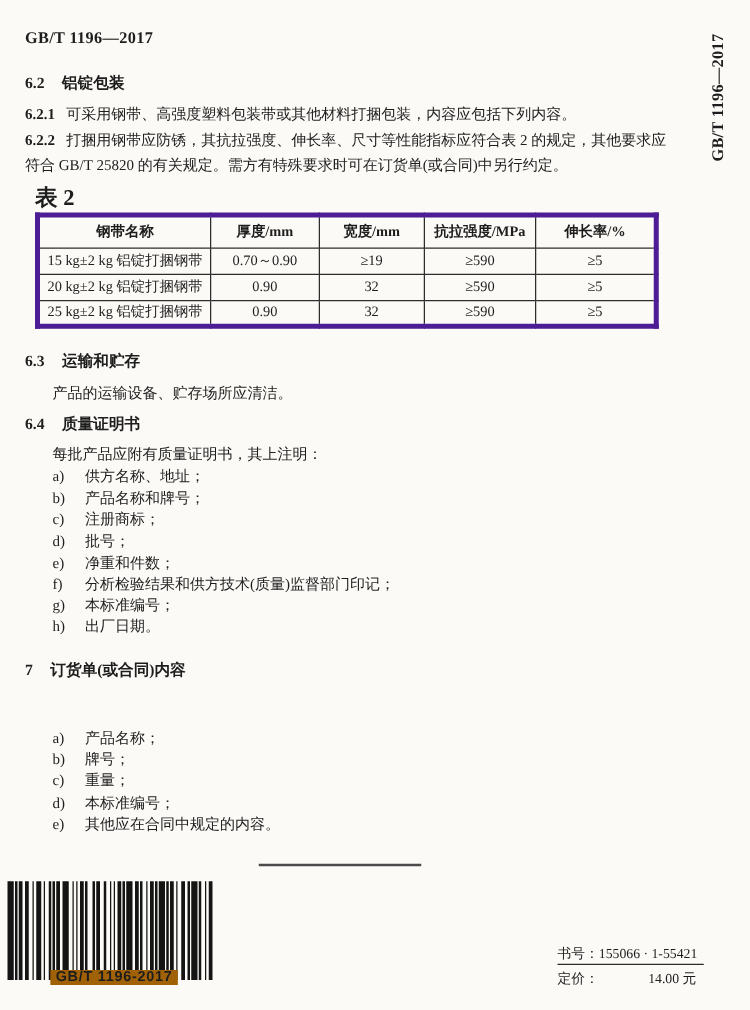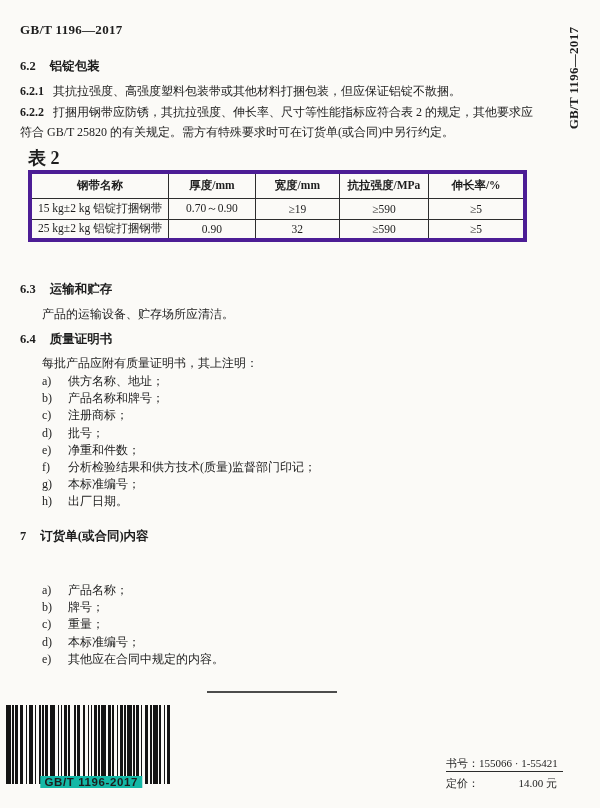--- a/index.html
+++ b/index.html
@@ -32,21 +32,21 @@
   .indent { left:42px; width:500px; }
   .list { left:42px; width:500px; }
   .li { display:flex; height:17.2px; line-height:17.2px; }
   .li .marker { width:26px; flex:0 0 26px; }
   .sep-line { left:207px; top:691px; width:130px; height:2px; background:#4c4c4c; }
   .barcode { left:6px; top:705px; width:164px; height:79px; }
   .bars { display:flex; width:100%; height:100%; align-items:stretch; }
   .bars div { height:100%; }
   .barcode-label {
     position:absolute; left:52%; bottom:-4px; transform:translateX(-50%);
-    background:#14b8a6; padding:0 4px; white-space:nowrap;
+    background:#a16207; padding:0 4px; white-space:nowrap;
     font-family:"Liberation Sans", sans-serif; font-weight:bold; font-size:11.5px; letter-spacing:.6px;
   }
   .pricebox { left:421px; top:755px; width:117px; font-size:11px;margin-left:25px; }
   .pricebox .row { display:flex; height:17px; line-height:16px; white-space:nowrap; }
   .pricebox .row.first { border-bottom:1.6px solid #2c2c2c; padding-bottom:2px; margin-bottom:3px; }
   .pricebox .row.second { justify-content:space-between; padding-right:6px; }
 </style>
 </head>
 <body>
 
@@ -54,21 +54,21 @@
 
   <div class="abs hdr-left">GB/T 1196—2017</div>
 
   <div class="abs side-vert">GB/T 1196—2017</div>
 
   <div class="abs sec-h" style="top:58px">
     <span class="num">6.2</span><span>铝锭包装</span>
   </div>
 
   <p class="abs clause" style="top:82px">
-    <span class="cnum">6.2.1</span><span>其抗拉强度、高强度塑料包装带或其他材料打捆包装，但应保证铝锭不散捆。</span>
+    <span class="cnum">6.2.1</span><span>可采用钢带、高强度塑料包装带或其他材料打捆包装，内容应包括下列内容。</span>
   </p>
 
   <p class="abs clause" style="top:103px">
     <span class="cnum">6.2.2</span><span>打捆用钢带应防锈，其抗拉强度、伸长率、尺寸等性能指标应符合表 2 的规定，其他要求应符合 GB/T 25820 的有关规定。需方有特殊要求时可在订货单(或合同)中另行约定。</span>
   </p>
 
   <div class="abs tbl-caption" style="top:146px">表 2</div>
 
   <table class="abs std">
     <colgroup>
@@ -89,20 +89,27 @@
       </thead>
     <tbody>
         <tr>
           <td>15 kg±2 kg 铝锭打捆钢带</td>
           <td>0.70～0.90</td>
           <td>≥19</td>
           <td>≥590</td>
           <td>≥5</td>
         </tr>
         <tr>
+          <td>20 kg±2 kg 铝锭打捆钢带</td>
+          <td>0.90</td>
+          <td>32</td>
+          <td>≥590</td>
+          <td>≥5</td>
+        </tr>
+        <tr>
           <td>25 kg±2 kg 铝锭打捆钢带</td>
           <td>0.90</td>
           <td>32</td>
           <td>≥590</td>
           <td>≥5</td>
         </tr>
       </tbody>
   </table>
 
   <div class="abs sec-h" style="top:281px">

